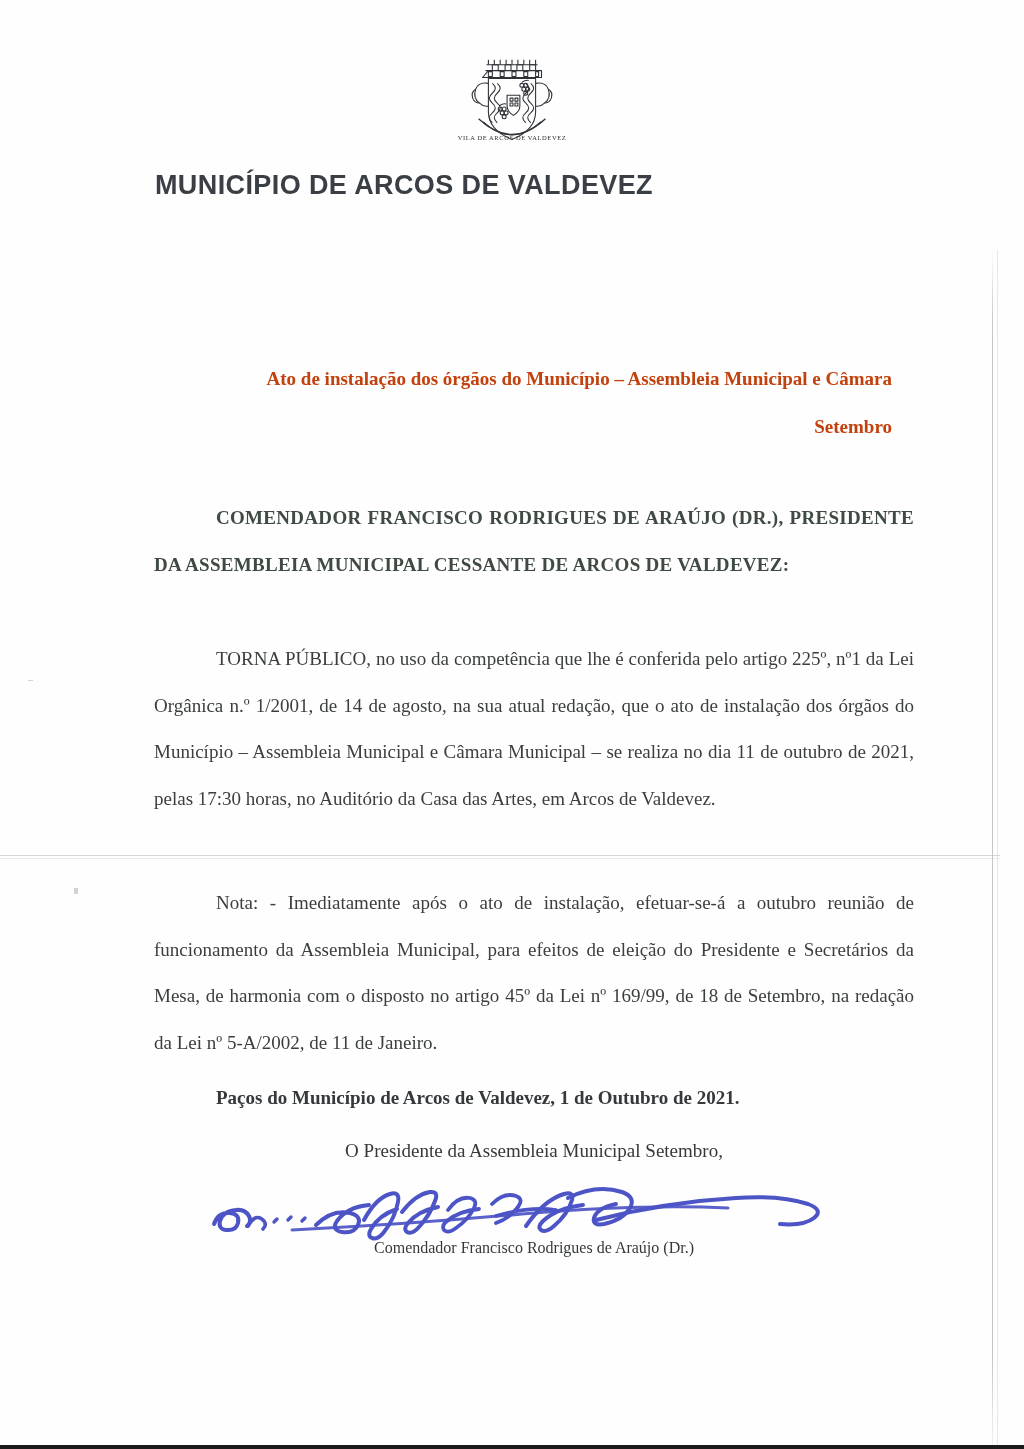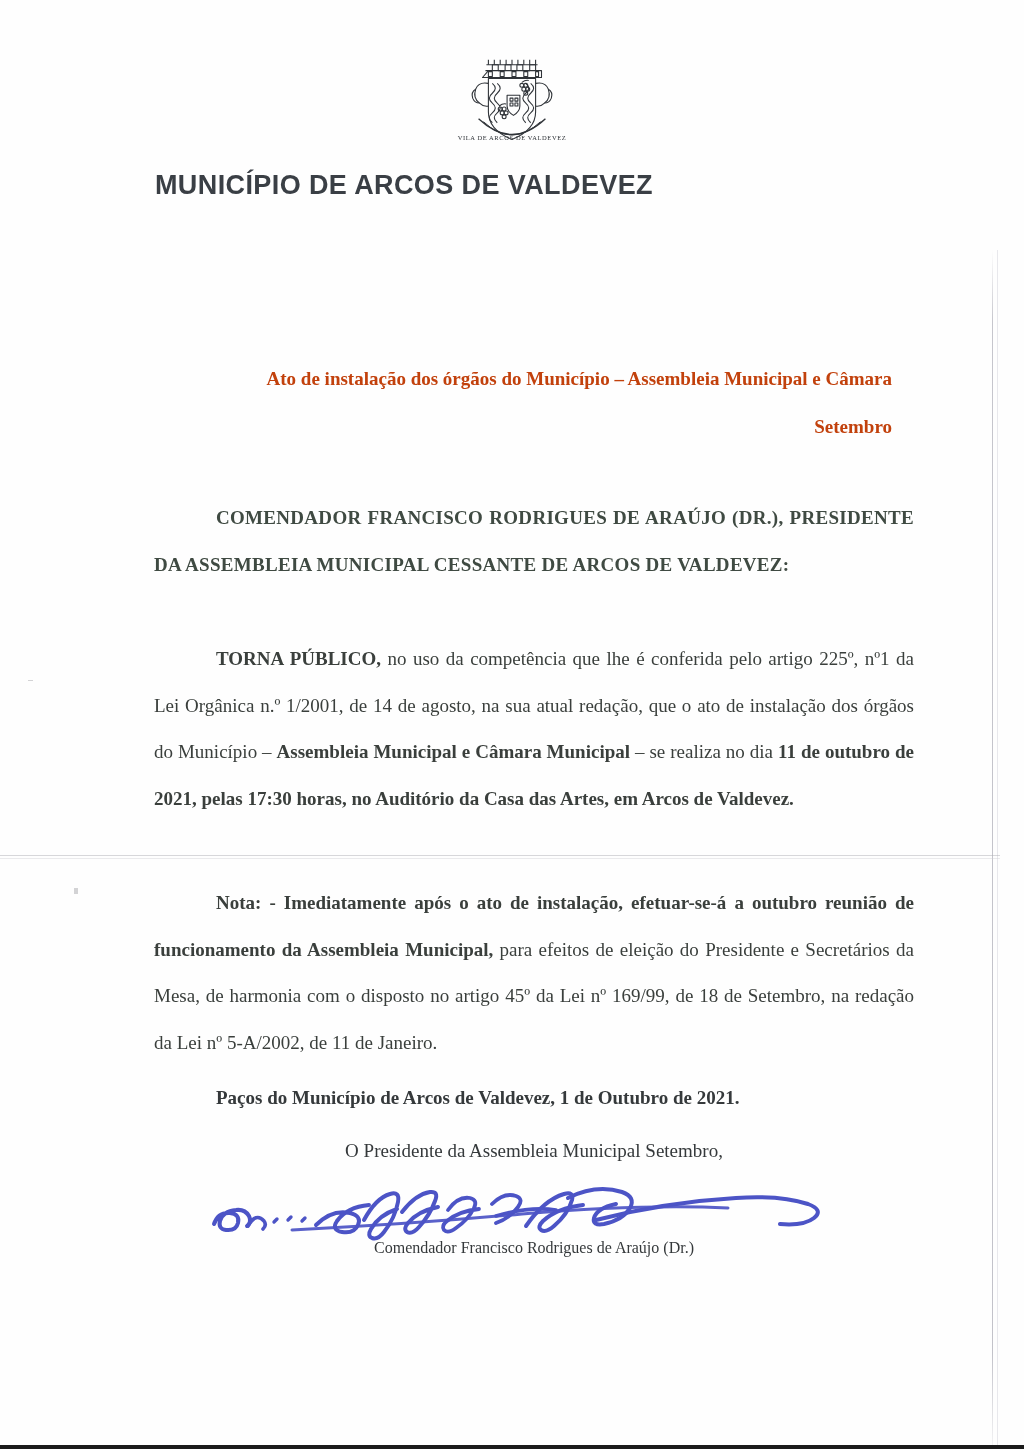--- a/index.html
+++ b/index.html
@@ -137,21 +137,21 @@
     margin-left: 28px;
   }
   .block-preamble { top: 495px; }
   .block-torna    { top: 636px; }
   .block-nota     { top: 880px; }
   .block-local    { top: 1075px; text-align: left; }
   .block-signline { top: 1128px; text-align: center; }
   .block-signname { top: 1228px; text-align: center; }
 
   .indent { display: inline-block; width: 62px; }
-  b, .b { font-weight: bold; }
+  b, .b { font-weight: normal; }
   .caps-block {
     font-weight: bold;
     letter-spacing: 0.3px;
     color: #3f4a42;
   }
   .block-preamble { text-align: justify; }
   .block-local, .block-signline, .block-signname { color: #35393b; }
   .block-signname { font-size: 16px; }
   .block-local .txt { display: inline-block; padding-left: 62px; font-weight: bold; }
 

